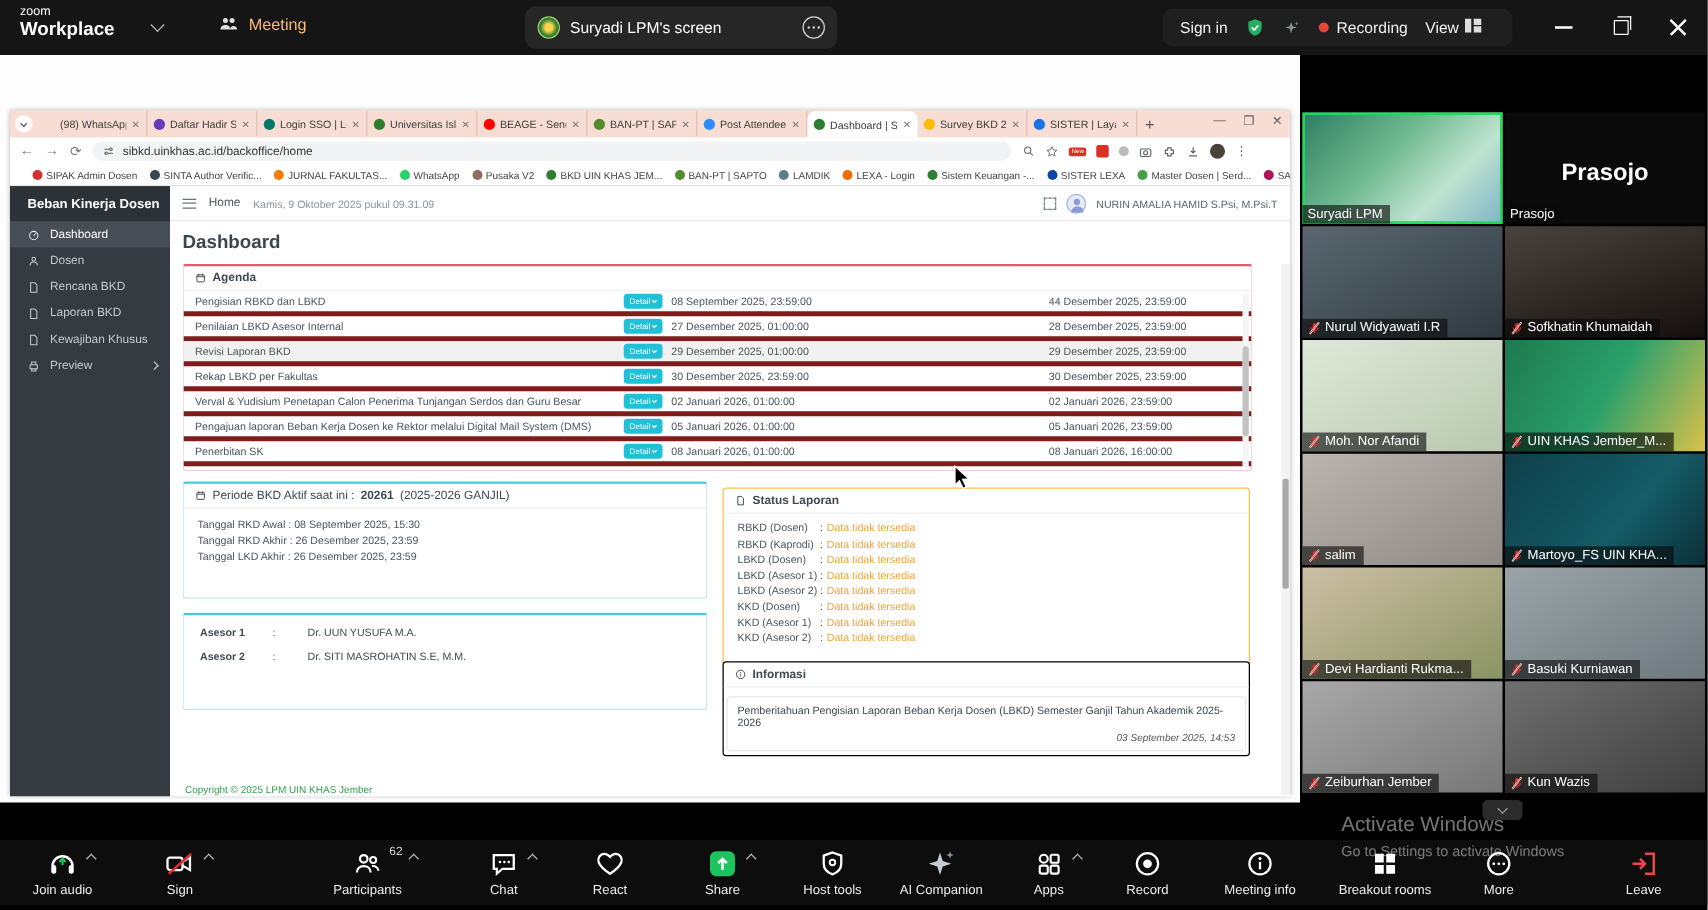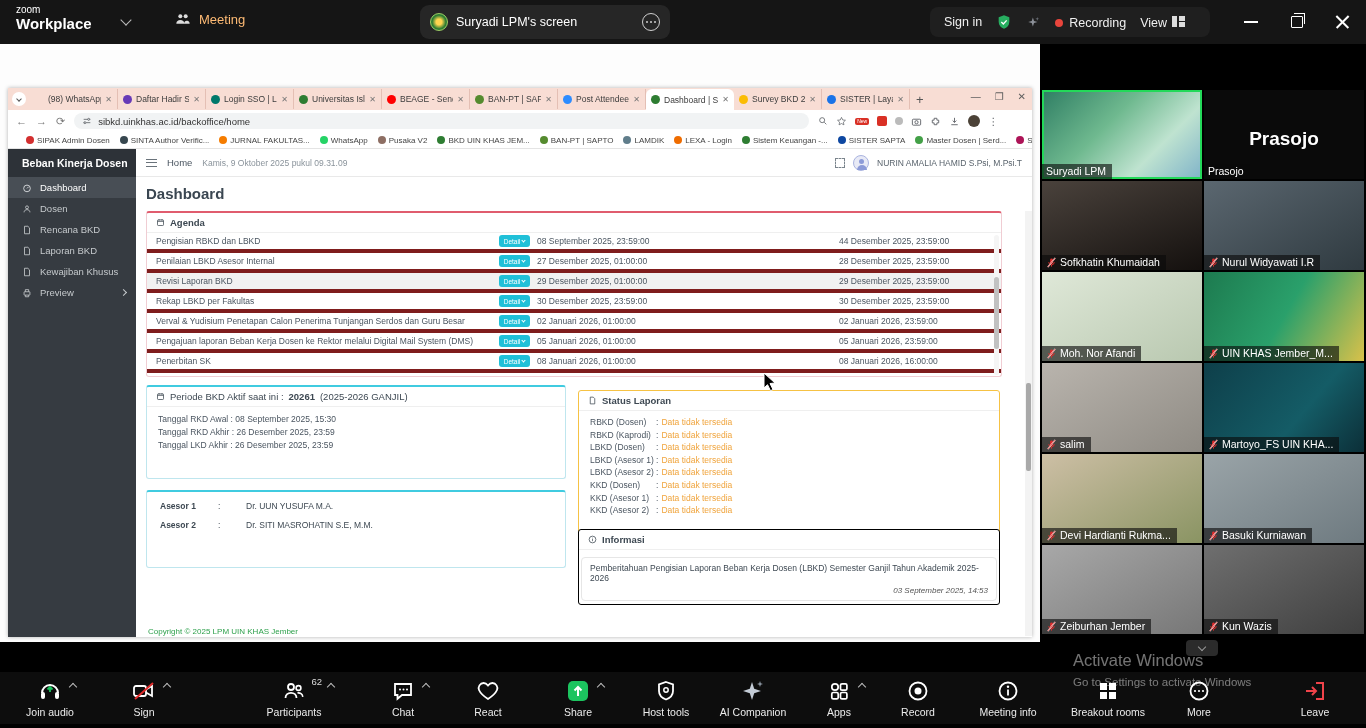--- a/index.html
+++ b/index.html
@@ -339,21 +339,21 @@
       <span class="bm">
           <span class="fav" style="background:#ef6c00"></span>
           <span>LEXA - Login</span>
         </span>
       <span class="bm">
           <span class="fav" style="background:#2e7d32"></span>
           <span>Sistem Keuangan -...</span>
         </span>
       <span class="bm">
           <span class="fav" style="background:#0d47a1"></span>
-          <span>SISTER SAPTA</span>
+          <span>SISTER LEXA</span>
         </span>
       <span class="bm">
           <span class="fav" style="background:#43a047"></span>
           <span>Master Dosen | Serd...</span>
         </span>
       <span class="bm">
           <span class="fav" style="background:#ad1457"></span>
           <span>SAPTA | Daftar Surat</span>
         </span>
 
@@ -606,42 +606,42 @@
         <div class="name-tag">
             <span>Suryadi LPM</span>
           </div>
       </div>
       <div class="tile" style="background:#0a0a0a">
         <div class="tile-big">Prasojo</div>
         <div class="name-tag">
             <span>Prasojo</span>
           </div>
       </div>
-      <div class="tile" style="background:linear-gradient(160deg,#4a423c,#14100e)">
+      <div class="tile" style="background:linear-gradient(150deg,#5b6770,#2f3a40)">
         <div class="name-tag">
             <svg width="11" height="11" viewBox="0 0 24 24">
               <path d="M12 3a3 3 0 0 1 3 3v6a3 3 0 0 1-6 0V6a3 3 0 0 1 3-3z" fill="#e02b2b"></path>
               <path d="M6 11a6 6 0 0 0 12 0" stroke="#e02b2b" stroke-width="2" fill="none"></path>
               <line x1="12" y1="17" x2="12" y2="21" stroke="#e02b2b" stroke-width="2"></line>
               <line x1="4" y1="22" x2="20" y2="2" stroke="#fff" stroke-width="3"></line>
               <line x1="4" y1="22" x2="20" y2="2" stroke="#e02b2b" stroke-width="1.6"></line>
             </svg>
-            <span>Sofkhatin Khumaidah</span>
-          </div>
-      </div>
-      <div class="tile" style="background:linear-gradient(150deg,#5b6770,#2f3a40)">
+            <span>Nurul Widyawati I.R</span>
+          </div>
+      </div>
+      <div class="tile" style="background:linear-gradient(160deg,#4a423c,#14100e)">
         <div class="name-tag">
             <svg width="11" height="11" viewBox="0 0 24 24">
               <path d="M12 3a3 3 0 0 1 3 3v6a3 3 0 0 1-6 0V6a3 3 0 0 1 3-3z" fill="#e02b2b"></path>
               <path d="M6 11a6 6 0 0 0 12 0" stroke="#e02b2b" stroke-width="2" fill="none"></path>
               <line x1="12" y1="17" x2="12" y2="21" stroke="#e02b2b" stroke-width="2"></line>
               <line x1="4" y1="22" x2="20" y2="2" stroke="#fff" stroke-width="3"></line>
               <line x1="4" y1="22" x2="20" y2="2" stroke="#e02b2b" stroke-width="1.6"></line>
             </svg>
-            <span>Nurul Widyawati I.R</span>
+            <span>Sofkhatin Khumaidah</span>
           </div>
       </div>
       <div class="tile" style="background:linear-gradient(150deg,#dfe8d8,#b9c8b0)">
         <div class="name-tag">
             <svg width="11" height="11" viewBox="0 0 24 24">
               <path d="M12 3a3 3 0 0 1 3 3v6a3 3 0 0 1-6 0V6a3 3 0 0 1 3-3z" fill="#e02b2b"></path>
               <path d="M6 11a6 6 0 0 0 12 0" stroke="#e02b2b" stroke-width="2" fill="none"></path>
               <line x1="12" y1="17" x2="12" y2="21" stroke="#e02b2b" stroke-width="2"></line>
               <line x1="4" y1="22" x2="20" y2="2" stroke="#fff" stroke-width="3"></line>
               <line x1="4" y1="22" x2="20" y2="2" stroke="#e02b2b" stroke-width="1.6"></line>

